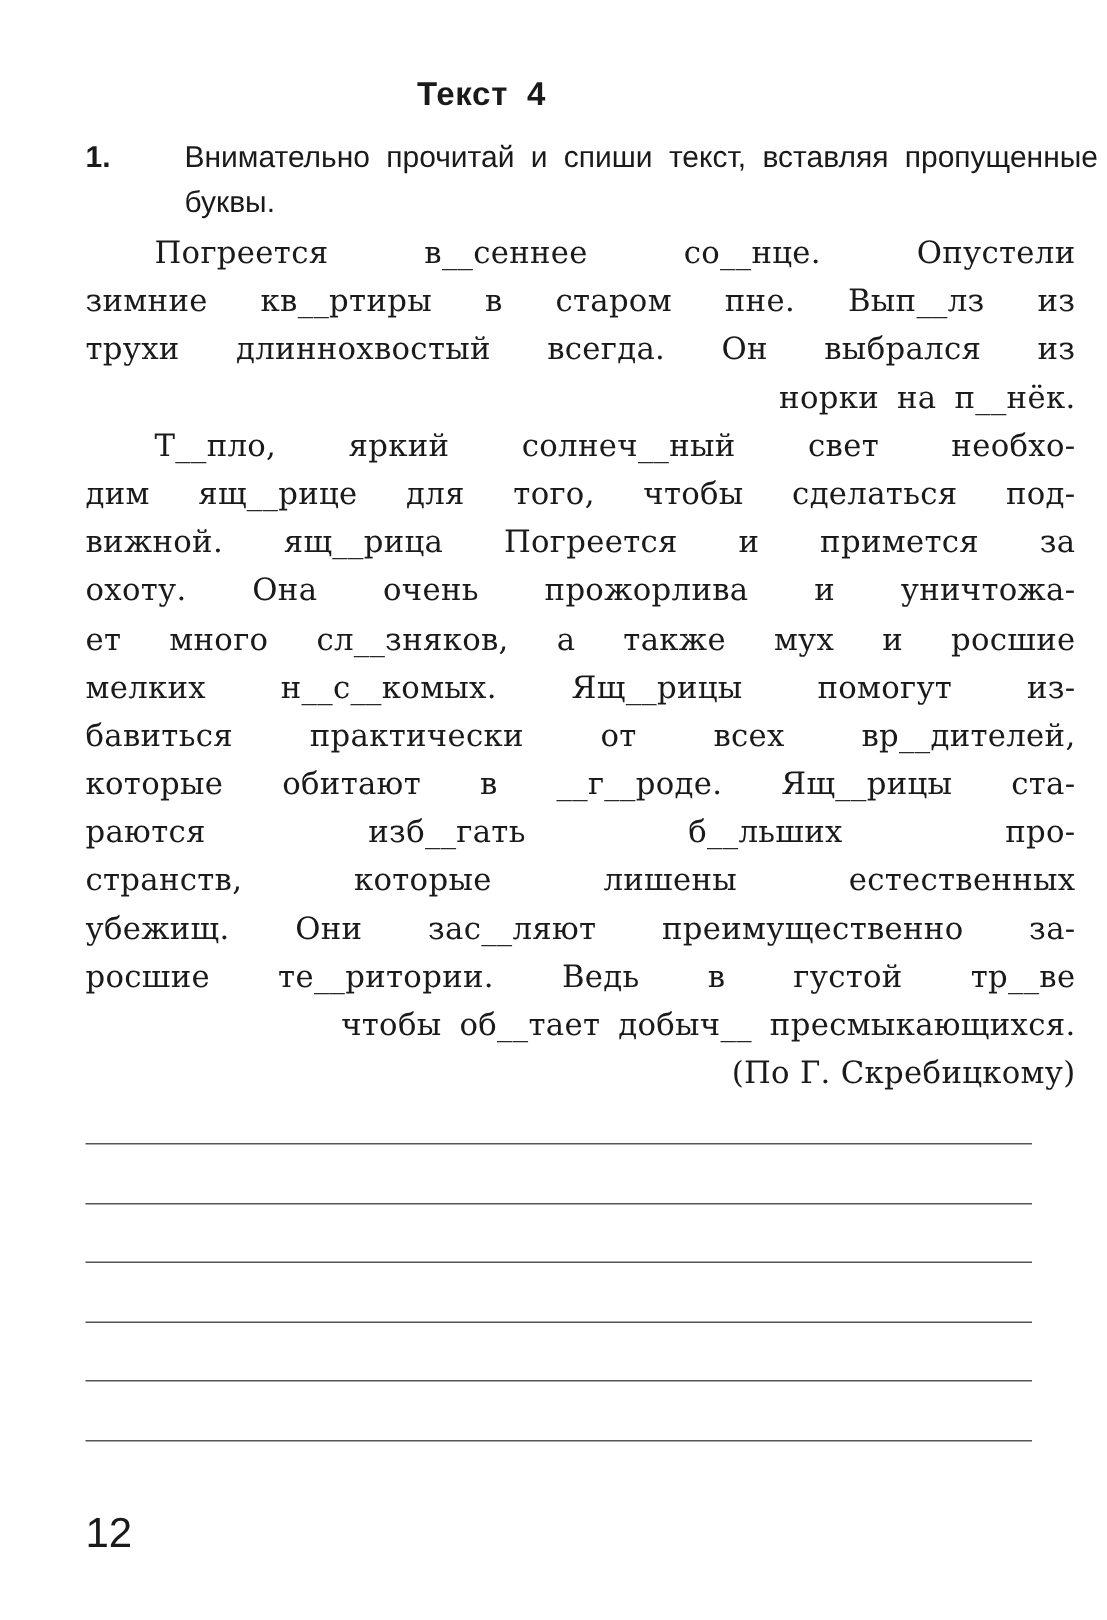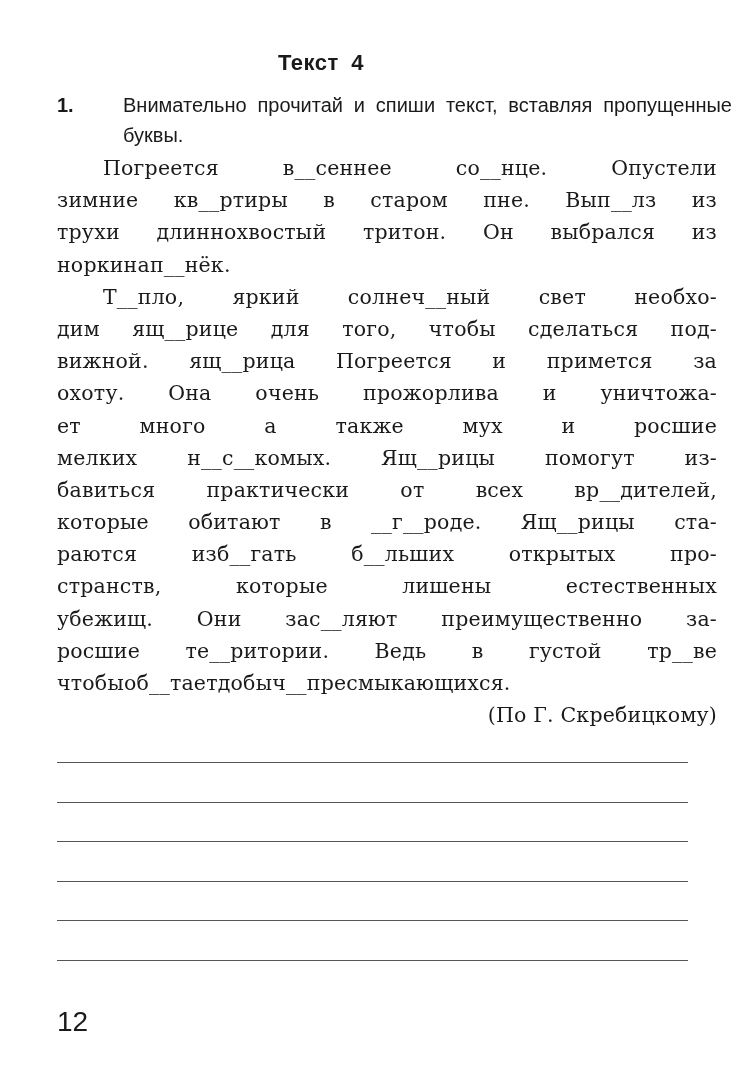--- a/index.html
+++ b/index.html
@@ -57,21 +57,21 @@
       line-height: 32.2px;
       letter-spacing: 0.2px;
     }
     .row {
       display: flex;
       justify-content: space-between;
       white-space: nowrap;
       height: 32.2px;
     }
     .row.indent { padding-left: 46px; }
-    .row.last { justify-content: flex-start; }
+    .row.last { justify-content: flex-end; gap: 12px; }
     .row.right { justify-content: flex-end; text-align: right; }
     .word { display: inline-block; }
     .lines {
       position: absolute;
       left: 57px;
       width: 631px;
       top: 762px;
     }
     .write-line {
       height: 0;
@@ -108,21 +108,21 @@
       <span class="word">кв__ртиры</span>
       <span class="word">в</span>
       <span class="word">старом</span>
       <span class="word">пне.</span>
       <span class="word">Вып__лз</span>
       <span class="word">из</span>
     </div>
     <div class="row">
       <span class="word">трухи</span>
       <span class="word">длиннохвостый</span>
-      <span class="word">тритон.</span>
+      <span class="word">всегда.</span>
       <span class="word">Он</span>
       <span class="word">выбрался</span>
       <span class="word">из</span>
     </div>
     <div class="row last">
       <span class="word">норки</span>
       <span class="word">на</span>
       <span class="word">п__нёк.</span>
     </div>
     <div class="row indent">
@@ -153,20 +153,21 @@
       <span class="word">охоту.</span>
       <span class="word">Она</span>
       <span class="word">очень</span>
       <span class="word">прожорлива</span>
       <span class="word">и</span>
       <span class="word">уничтожа-</span>
     </div>
     <div class="row">
       <span class="word">ет</span>
       <span class="word">много</span>
+      <span class="word">сл__зняков,</span>
       <span class="word">а</span>
       <span class="word">также</span>
       <span class="word">мух</span>
       <span class="word">и</span>
       <span class="word">росшие</span>
     </div>
     <div class="row">
       <span class="word">мелких</span>
       <span class="word">н__с__комых.</span>
       <span class="word">Ящ__рицы</span>
@@ -185,21 +186,20 @@
       <span class="word">обитают</span>
       <span class="word">в</span>
       <span class="word">__г__роде.</span>
       <span class="word">Ящ__рицы</span>
       <span class="word">ста-</span>
     </div>
     <div class="row">
       <span class="word">раются</span>
       <span class="word">изб__гать</span>
       <span class="word">б__льших</span>
-      <span class="word">открытых</span>
       <span class="word">про-</span>
     </div>
     <div class="row">
       <span class="word">странств,</span>
       <span class="word">которые</span>
       <span class="word">лишены</span>
       <span class="word">естественных</span>
     </div>
     <div class="row">
       <span class="word">убежищ.</span>

